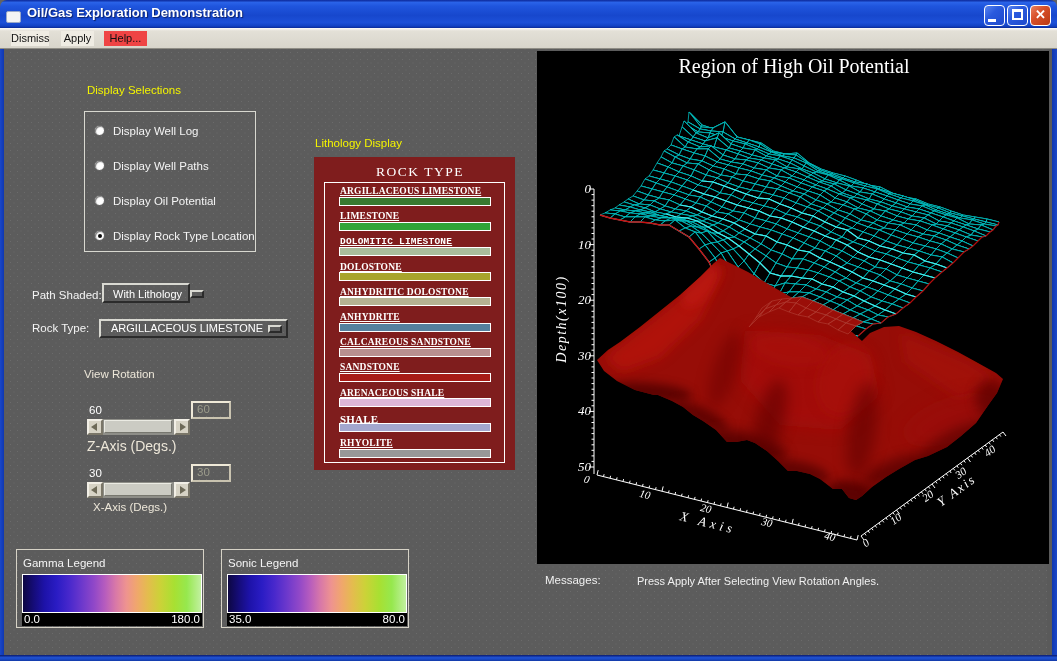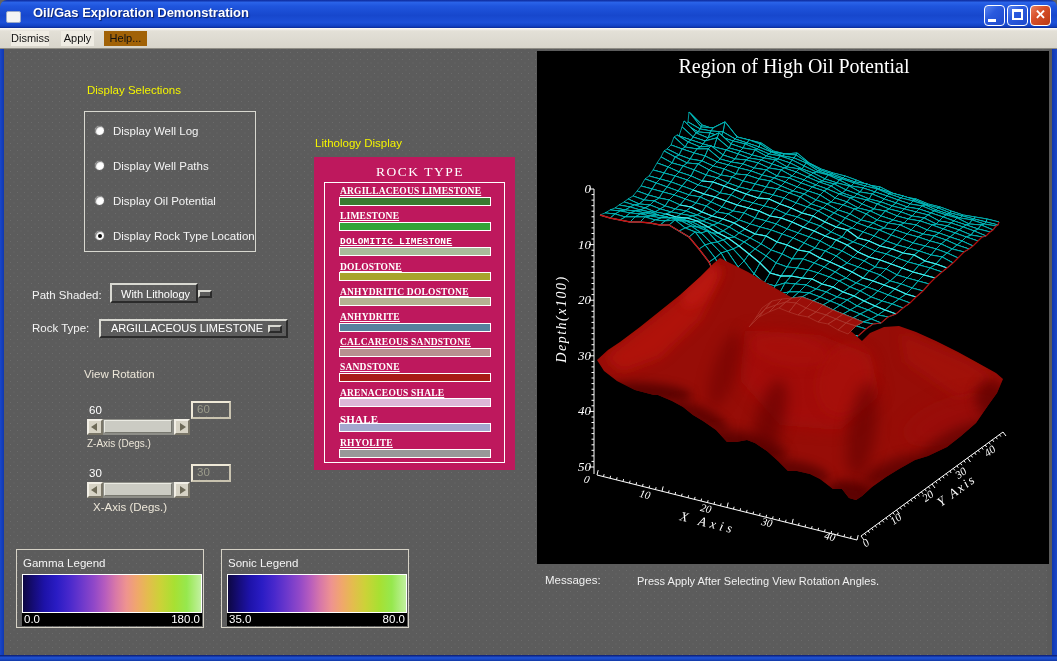--- a/index.html
+++ b/index.html
@@ -8,50 +8,50 @@
 
 <div class="abs" style="left:0;top:49px;width:1057px;height:612px;background-color:#5c5c5c;background-image:radial-gradient(#6b6b6b 0.7px,transparent 1px),radial-gradient(#686868 0.7px,transparent 1px);background-size:7px 7px,7px 7px;background-position:0 0,3.5px 3.5px"></div>
 
 <div class="abs" style="left:0;top:28px;width:4px;height:633px;background:linear-gradient(90deg,#1a47c8,#0f37b0)"></div>
 <div class="abs" style="left:1052px;top:28px;width:5px;height:633px;background:linear-gradient(90deg,#0f37b0,#1a47c8)"></div>
 <div class="abs" style="left:0;top:655px;width:1057px;height:6px;background:linear-gradient(180deg,#0a1a6e,#2053d6 45%,#123aa8)"></div>
 <div class="abs" style="left:1047px;top:49px;width:5px;height:606px;background:#5a5a5a"></div>
 
 <div class="abs" style="left:0;top:0;width:1057px;height:28px;border-radius:7px 7px 0 0;background:linear-gradient(180deg,#0b2899 0%,#2a63e8 9%,#1f55dd 22%,#1747cd 55%,#1c50d8 80%,#1242c4 93%,#0a2a96 100%)"></div>
 <div class="abs" style="left:6px;top:11px;width:15px;height:12px;background:#f4f4f4;border:1px solid #9aa8c8;border-radius:2px"></div>
-<div class="abs" style="left:33px;top:5px;font-size:13px;font-weight:bold;color:#fff;text-shadow:1px 1px 1px #0a1f66">Oil/Gas Exploration Demonstration</div>
+<div class="abs" style="left:27px;top:5px;font-size:13px;font-weight:bold;color:#fff;text-shadow:1px 1px 1px #0a1f66">Oil/Gas Exploration Demonstration</div>
 
 <div class="abs" style="left:984px;top:5px;width:21px;height:21px;border:1px solid #fff;border-radius:4px;background:linear-gradient(135deg,#5a85ef 0%,#2a5ade 40%,#1e49cc 100%)">
     <div class="abs" style="left:3px;top:13px;width:8px;height:3px;background:#fff"></div>
   </div>
 <div class="abs" style="left:1007px;top:5px;width:21px;height:21px;border:1px solid #fff;border-radius:4px;background:linear-gradient(135deg,#5a85ef 0%,#2a5ade 40%,#1e49cc 100%)">
     <div class="abs" style="left:4px;top:3px;width:11px;height:11px;border:2px solid #fff;border-top-width:3px"></div>
   </div>
 <div class="abs" style="left:1030px;top:5px;width:21px;height:21px;border:1px solid #fff;border-radius:4px;background:linear-gradient(135deg,#ea8160 0%,#d8502a 40%,#ba3913 100%);color:#fff;font-size:13px;font-weight:bold;text-align:center;line-height:18px;font-family:'Liberation Sans',sans-serif">✕</div>
 
 <div class="abs" style="left:0;top:28px;width:1057px;height:21px;background:linear-gradient(180deg,#fdfcfa 0%,#e3e0d7 15%,#d8d5cb 100%);border-bottom:1px solid #8f8d85"></div>
 <div class="abs" style="left:11px;top:31px;width:38px;height:15px;background:#efece3;font-size:11px;color:#111;line-height:15px;text-align:center">Dismiss</div>
 <div class="abs" style="left:61px;top:31px;width:33px;height:15px;background:#efece3;font-size:11px;color:#111;line-height:15px;text-align:center">Apply</div>
-<div class="abs" style="left:104px;top:31px;width:43px;height:15px;background:#a16207;font-size:11px;color:#111;line-height:15px;text-align:center">Help...</div>
+<div class="abs" style="left:104px;top:31px;width:43px;height:15px;background:#ef4444;font-size:11px;color:#111;line-height:15px;text-align:center">Help...</div>
 
 <div class="abs" style="left:87px;top:84px;font-size:11.5px;color:#f4f400">Display Selections</div>
 <div class="abs" style="left:84px;top:111px;width:172px;height:141px;border:1px solid #d8d8d0"></div>
 <div class="abs" style="left:94px;top:125px;width:11px;height:11px;border-radius:50%;background:radial-gradient(circle at 42% 42%,#ffffff 60%,#cfcfcf);border:1px solid #6a6a6a;box-shadow:inset 1px 1px 1px rgba(90,90,90,0.8)"></div>
 <div class="abs" style="left:113px;top:125px;font-size:11.5px;color:#f4f4f4">Display Well Log</div>
 <div class="abs" style="left:94px;top:160px;width:11px;height:11px;border-radius:50%;background:radial-gradient(circle at 42% 42%,#ffffff 60%,#cfcfcf);border:1px solid #6a6a6a;box-shadow:inset 1px 1px 1px rgba(90,90,90,0.8)"></div>
 <div class="abs" style="left:113px;top:160px;font-size:11.5px;color:#f4f4f4">Display Well Paths</div>
 <div class="abs" style="left:94px;top:195px;width:11px;height:11px;border-radius:50%;background:radial-gradient(circle at 42% 42%,#ffffff 60%,#cfcfcf);border:1px solid #6a6a6a;box-shadow:inset 1px 1px 1px rgba(90,90,90,0.8)"></div>
 <div class="abs" style="left:113px;top:195px;font-size:11.5px;color:#f4f4f4">Display Oil Potential</div>
 <div class="abs" style="left:94px;top:230px;width:11px;height:11px;border-radius:50%;background:radial-gradient(circle at 42% 42%,#ffffff 60%,#cfcfcf);border:1px solid #6a6a6a;box-shadow:inset 1px 1px 1px rgba(90,90,90,0.8)">
     <div class="abs" style="left:2.5px;top:2.5px;width:4px;height:4px;border-radius:50%;background:#0a0a0a"></div>
   </div>
 <div class="abs" style="left:113px;top:230px;font-size:11.5px;color:#f4f4f4">Display Rock Type Location</div>
 
 <div class="abs" style="left:32px;top:289px;font-size:11.5px;color:#f4f4f4">Path Shaded:</div>
-<div class="abs" style="left:110px;top:283px;width:88px;height:20px;border-top:2px solid #d9d9d2;border-left:2px solid #d9d9d2;border-right:2px solid #2b2b2b;border-bottom:2px solid #2b2b2b">
+<div class="abs" style="left:102px;top:283px;width:88px;height:20px;border-top:2px solid #d9d9d2;border-left:2px solid #d9d9d2;border-right:2px solid #2b2b2b;border-bottom:2px solid #2b2b2b">
   <div class="abs" style="left:9px;top:3px;font-size:11px;color:#fff">With Lithology</div>
   <div class="abs" style="left:86px;top:5px;width:14px;height:8px;border-top:2px solid #d9d9d2;border-left:2px solid #d9d9d2;border-right:2px solid #2b2b2b;border-bottom:2px solid #2b2b2b"></div>
 </div>
 <div class="abs" style="left:99px;top:319px;width:189px;height:19px;border-top:2px solid #d9d9d2;border-left:2px solid #d9d9d2;border-right:2px solid #2b2b2b;border-bottom:2px solid #2b2b2b">
   <div class="abs" style="left:10px;top:1px;font-size:11px;color:#fff;white-space:nowrap">ARGILLACEOUS LIMESTONE</div>
   <div class="abs" style="left:167px;top:4px;width:14px;height:8px;border-top:2px solid #d9d9d2;border-left:2px solid #d9d9d2;border-right:2px solid #2b2b2b;border-bottom:2px solid #2b2b2b"></div>
 </div>
 <div class="abs" style="left:32px;top:322px;font-size:11.5px;color:#f4f4f4">Rock Type:</div>
 
 <div class="abs" style="left:84px;top:368px;font-size:11.5px;color:#ece6d8">View Rotation</div>
@@ -59,21 +59,21 @@
 <div class="abs" style="left:87px;top:419px;width:16px;height:16px;background:#d7d3c5;border-top:2px solid #f2efe6;border-left:2px solid #f2efe6;border-right:2px solid #7a7668;border-bottom:2px solid #7a7668">
     <div class="abs" style="left:2px;top:2px;width:0;height:0;border-top:4px solid transparent;border-bottom:4px solid transparent;border-right:6px solid #6e6a58"></div>
   </div>
 <div class="abs" style="left:174px;top:419px;width:16px;height:16px;background:#d7d3c5;border-top:2px solid #f2efe6;border-left:2px solid #f2efe6;border-right:2px solid #7a7668;border-bottom:2px solid #7a7668">
     <div class="abs" style="left:4px;top:2px;width:0;height:0;border-top:4px solid transparent;border-bottom:4px solid transparent;border-left:6px solid #6e6a58"></div>
   </div>
 <div class="abs" style="left:103px;top:419px;width:71px;height:16px;background:#8e8e88">
     <div class="abs" style="left:1px;top:1px;width:68px;height:13px;background:#cbcbc3;border-top:1px solid #ebebe3;border-left:1px solid #ebebe3;border-right:1px solid #77776f;border-bottom:1px solid #77776f"></div>
   </div>
 <div class="abs" style="left:191px;top:401px;width:40px;height:18px;border:2px solid #efe9d8;border-right-color:#c9c3b0;border-bottom-color:#c9c3b0;color:#9c9c8c;font-size:11.5px;line-height:13px;padding-left:4px">60</div>
-<div class="abs" style="left:87px;top:438px;font-size:10px;color:#ece6d8">Z-Axis (Degs.)</div>
+<div class="abs" style="left:87px;top:438px;font-size:14px;color:#ece6d8">Z-Axis (Degs.)</div>
 <div class="abs" style="left:89px;top:467px;font-size:11.5px;color:#fff">30</div>
 <div class="abs" style="left:87px;top:482px;width:16px;height:16px;background:#d7d3c5;border-top:2px solid #f2efe6;border-left:2px solid #f2efe6;border-right:2px solid #7a7668;border-bottom:2px solid #7a7668">
     <div class="abs" style="left:2px;top:2px;width:0;height:0;border-top:4px solid transparent;border-bottom:4px solid transparent;border-right:6px solid #6e6a58"></div>
   </div>
 <div class="abs" style="left:174px;top:482px;width:16px;height:16px;background:#d7d3c5;border-top:2px solid #f2efe6;border-left:2px solid #f2efe6;border-right:2px solid #7a7668;border-bottom:2px solid #7a7668">
     <div class="abs" style="left:4px;top:2px;width:0;height:0;border-top:4px solid transparent;border-bottom:4px solid transparent;border-left:6px solid #6e6a58"></div>
   </div>
 <div class="abs" style="left:103px;top:482px;width:71px;height:16px;background:#8e8e88">
     <div class="abs" style="left:1px;top:1px;width:68px;height:13px;background:#cbcbc3;border-top:1px solid #ebebe3;border-left:1px solid #ebebe3;border-right:1px solid #77776f;border-bottom:1px solid #77776f"></div>
   </div>
@@ -91,21 +91,21 @@
 <div class="abs" style="left:221px;top:549px;width:188px;height:79px;border:1px solid #d6d2c6">
   <div class="abs" style="left:6px;top:7px;font-size:11.5px;color:#f4f4f4">Sonic Legend</div>
   <div class="abs" style="left:5px;top:24px;width:180px;height:39px;border:1px solid #fff;background:linear-gradient(90deg,#0d0742 0%,#150c78 6%,#1d12a8 12%,#2a1cc4 19%,#4828cc 26%,#6c38cc 33%,#9148c8 40%,#b65cbe 46%,#d878a8 52%,#ee9390 58%,#f0a76c 64%,#e4bc4e 70%,#ccd238 77%,#a8e032 85%,#96e84e 92%,#c2f0a0 100%)"></div>
   <div class="abs" style="left:5px;top:63px;width:180px;height:13px;background:#000;color:#fff;font-size:11.5px;line-height:13px">
       <span style="position:absolute;left:2px">35.0</span>
       <span style="position:absolute;right:2px">80.0</span>
     </div>
 </div>
 
 <div class="abs" style="left:315px;top:137px;font-size:11.5px;color:#f4f400">Lithology Display</div>
-<div class="abs" style="left:314px;top:157px;width:201px;height:313px;background:#be185d">
+<div class="abs" style="left:314px;top:157px;width:201px;height:313px;background:#7f1d1d">
   <div class="abs" style="left:62px;top:7px;font-family:'Liberation Serif',serif;font-size:13.5px;color:#fff;letter-spacing:1.5px">ROCK TYPE</div>
   <div class="abs" style="left:10px;top:25px;width:181px;height:281px;border:1px solid #fff"></div>
   <div style="position:absolute;left:26px;top:29px;font-family:'Liberation Serif',serif;font-size:9.5px;font-weight:bold;color:#fff;text-decoration:underline;letter-spacing:0.2px;white-space:nowrap">ARGILLACEOUS LIMESTONE</div>
     <div style="position:absolute;left:25px;top:40px;width:152px;height:9px;background:#387a30;border:1px solid #fff"></div>
     <div style="position:absolute;left:26px;top:54px;font-family:'Liberation Serif',serif;font-size:9.5px;font-weight:bold;color:#fff;text-decoration:underline;letter-spacing:0.2px;white-space:nowrap">LIMESTONE</div>
     <div style="position:absolute;left:25px;top:65px;width:152px;height:9px;background:#31a437;border:1px solid #fff"></div>
     <div style="position:absolute;left:26px;top:79px;font-family:Liberation Mono, monospace;font-size:9.5px;font-weight:bold;color:#fff;text-decoration:underline;letter-spacing:0.2px;white-space:nowrap">DOLOMITIC LIMESTONE</div>
     <div style="position:absolute;left:25px;top:90px;width:152px;height:9px;background:#a9bc9b;border:1px solid #fff"></div>
     <div style="position:absolute;left:26px;top:105px;font-family:'Liberation Serif',serif;font-size:9.5px;font-weight:bold;color:#fff;text-decoration:underline;letter-spacing:0.2px;white-space:nowrap">DOLOSTONE</div>
     <div style="position:absolute;left:25px;top:115px;width:152px;height:9px;background:#a8a42c;border:1px solid #fff"></div>

